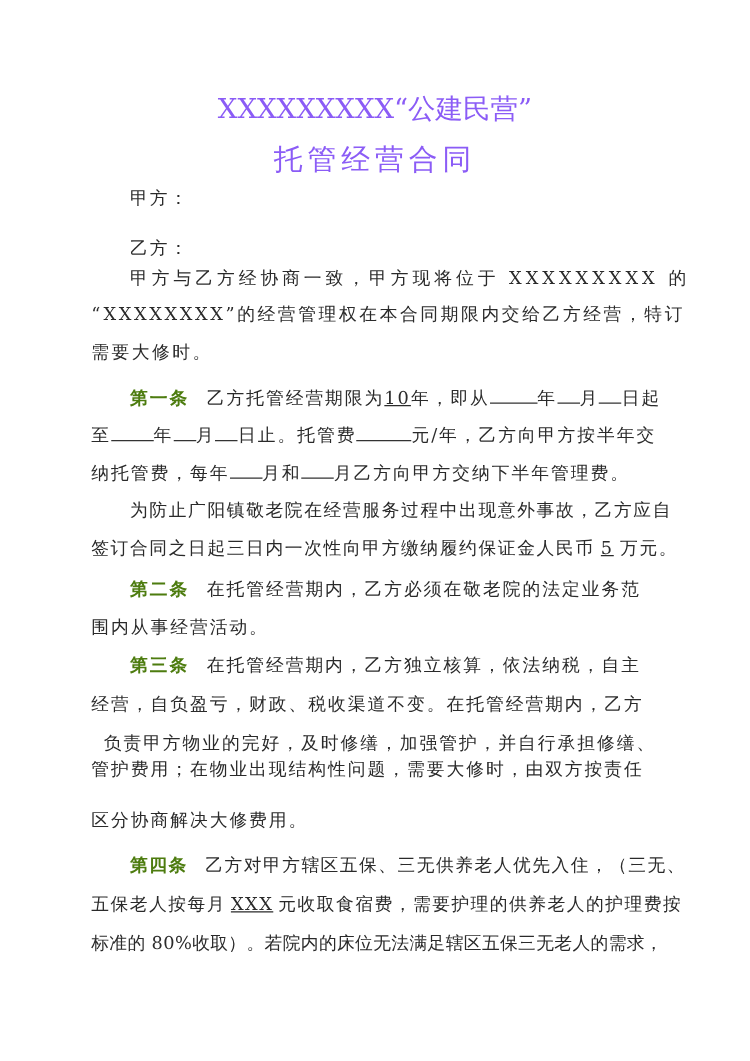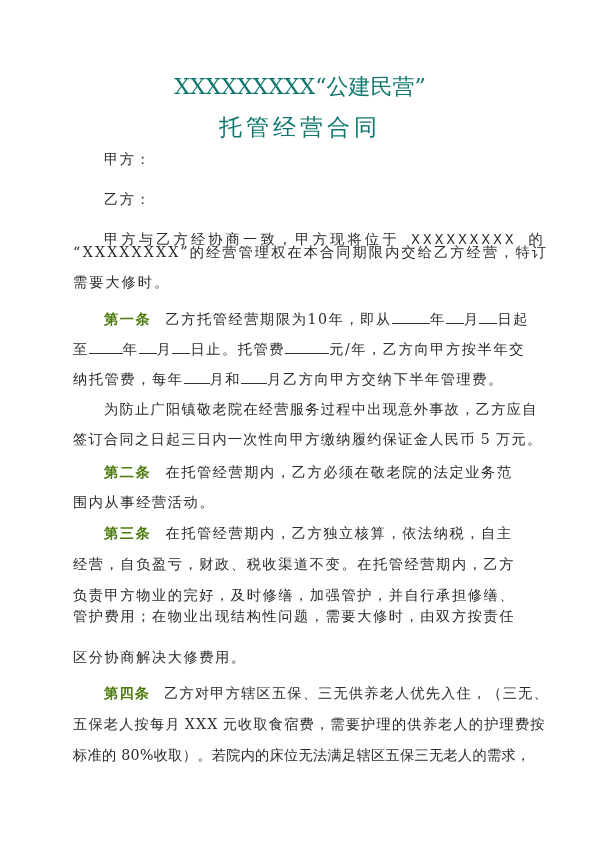--- a/index.html
+++ b/index.html
@@ -1,37 +1,37 @@
 <!DOCTYPE html>
 <html><head>
 <meta charset="utf-8">
 <style>
   html,body{margin:0;padding:0;background:#fff;}
   body{width:600px;height:849px;position:relative;overflow:hidden;
        font-family:"DejaVu Serif","Liberation Serif",serif;color:#2a2a2a;}
-  .title{position:absolute;left:0;width:600px;text-align:center;font-size:22px;color:#0f766e;}
+  .title{position:absolute;left:0;width:600px;text-align:center;font-size:22px;color:#8b5cf6;}
   .line{position:absolute;left:73px;width:452px;font-size:14.2px;white-space:nowrap;
         letter-spacing:1.6px;height:22px;line-height:22px;}
   .ind{left:104px;width:421px;}
   .b{font-weight:bold;color:#4d7c0f;margin-right:14px;}
-  .u{}
+  .u{text-decoration:underline;}
   .blank{display:inline-block;border-bottom:1px solid #333;height:14px;vertical-align:baseline;}
 </style>
 </head>
 <body>
 
 <div>
   <div class="title" style="top:72px;">XXXXXXXXX“公建民营”</div>
   <div class="title" style="top:112px;font-size:23px;letter-spacing:4px;">托管经营合同</div>
 
   <div class="line ind" style="top:148px;">甲方：</div>
   <div class="line ind" style="top:188px;">乙方：</div>
 
   <div>
-    <div class="line ind" style="top:229px;letter-spacing:3.2px;font-family:Liberation Mono, monospace;">甲方与乙方经协商一致，甲方现将位于 XXXXXXXXX 的</div>
+    <div class="line ind" style="top:212px;letter-spacing:3.2px;">甲方与乙方经协商一致，甲方现将位于 XXXXXXXXX 的</div>
     <div class="line" style="top:241px;letter-spacing:2.1px;">“XXXXXXXX”的经营管理权在本合同期限内交给乙方经营，特订</div>
     <div class="line" style="top:271px;letter-spacing:2px;">需要大修时。</div>
   </div>
 
   <div>
     <div class="line ind" style="top:308px;">
       <span class="b">第一条</span><span>乙方托管经营期限为</span><span class="u">10</span><span>年，即从</span><span class="blank" style="width:38px"></span><span>年</span><span class="blank" style="width:18px"></span><span>月</span><span class="blank" style="width:18px"></span><span>日起</span>
     </div>
     <div class="line" style="top:338px;">
       <span>至</span><span class="blank" style="width:34px"></span><span>年</span><span class="blank" style="width:18px"></span><span>月</span><span class="blank" style="width:18px"></span><span>日止。托管费</span><span class="blank" style="width:44px"></span><span>元/年，乙方向甲方按半年交</span>
@@ -50,21 +50,21 @@
       <span class="b">第二条</span><span>在托管经营期内，乙方必须在敬老院的法定业务范</span>
     </div>
     <div class="line" style="top:491px;">围内从事经营活动。</div>
   </div>
 
   <div>
     <div class="line ind" style="top:522px;">
       <span class="b">第三条</span><span>在托管经营期内，乙方独立核算，依法纳税，自主</span>
     </div>
     <div class="line" style="top:553px;">经营，自负盈亏，财政、税收渠道不变。在托管经营期内，乙方</div>
-    <div class="line" style="top:584px;">负责甲方物业的完好，及时修缮，加强管护，并自行承担修缮、</div>
+    <div class="line" style="top:584px;text-align:right;">负责甲方物业的完好，及时修缮，加强管护，并自行承担修缮、</div>
     <div class="line" style="top:605px;">管护费用；在物业出现结构性问题，需要大修时，由双方按责任</div>
     <div class="line" style="top:646px;">区分协商解决大修费用。</div>
   </div>
 
   <div>
     <div class="line ind" style="top:682px;letter-spacing:1.2px;">
       <span class="b">第四条</span><span>乙方对甲方辖区五保、三无供养老人优先入住，（三无、</span>
     </div>
     <div class="line" style="top:713px;letter-spacing:1.2px;">
       <span>五保老人按每月</span><span class="u" style="padding:0 4px;text-align:center;">XXX</span><span>元收取食宿费，需要护理的供养老人的护理费按</span>

